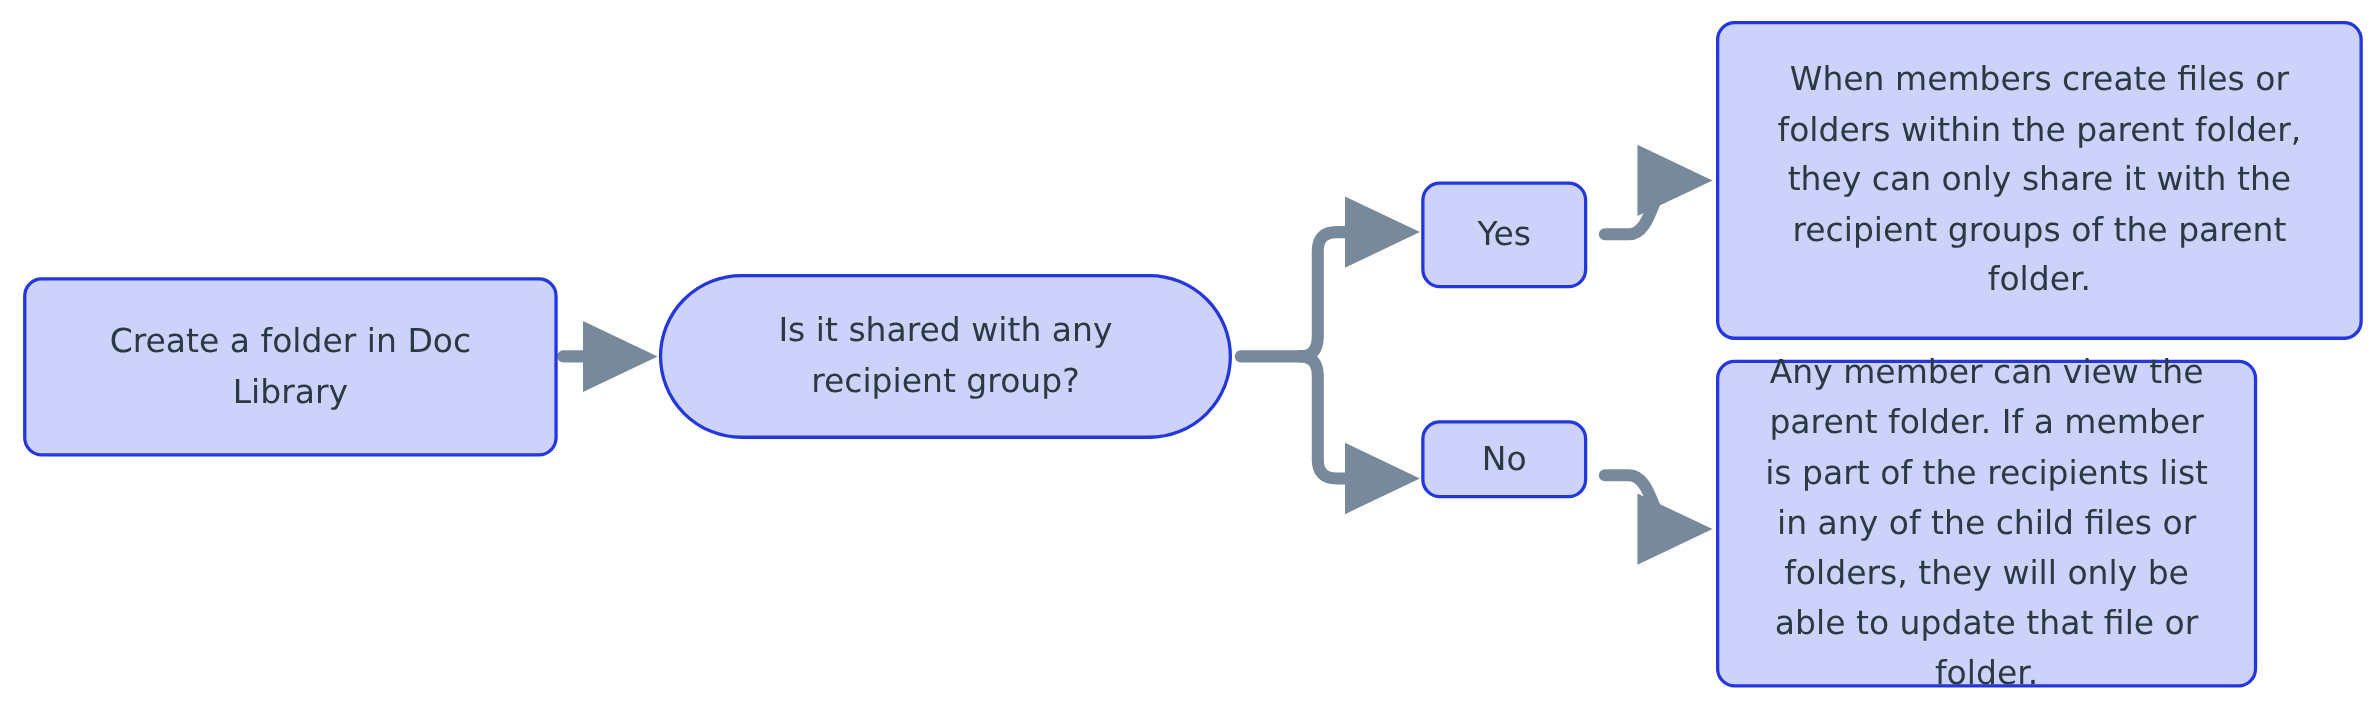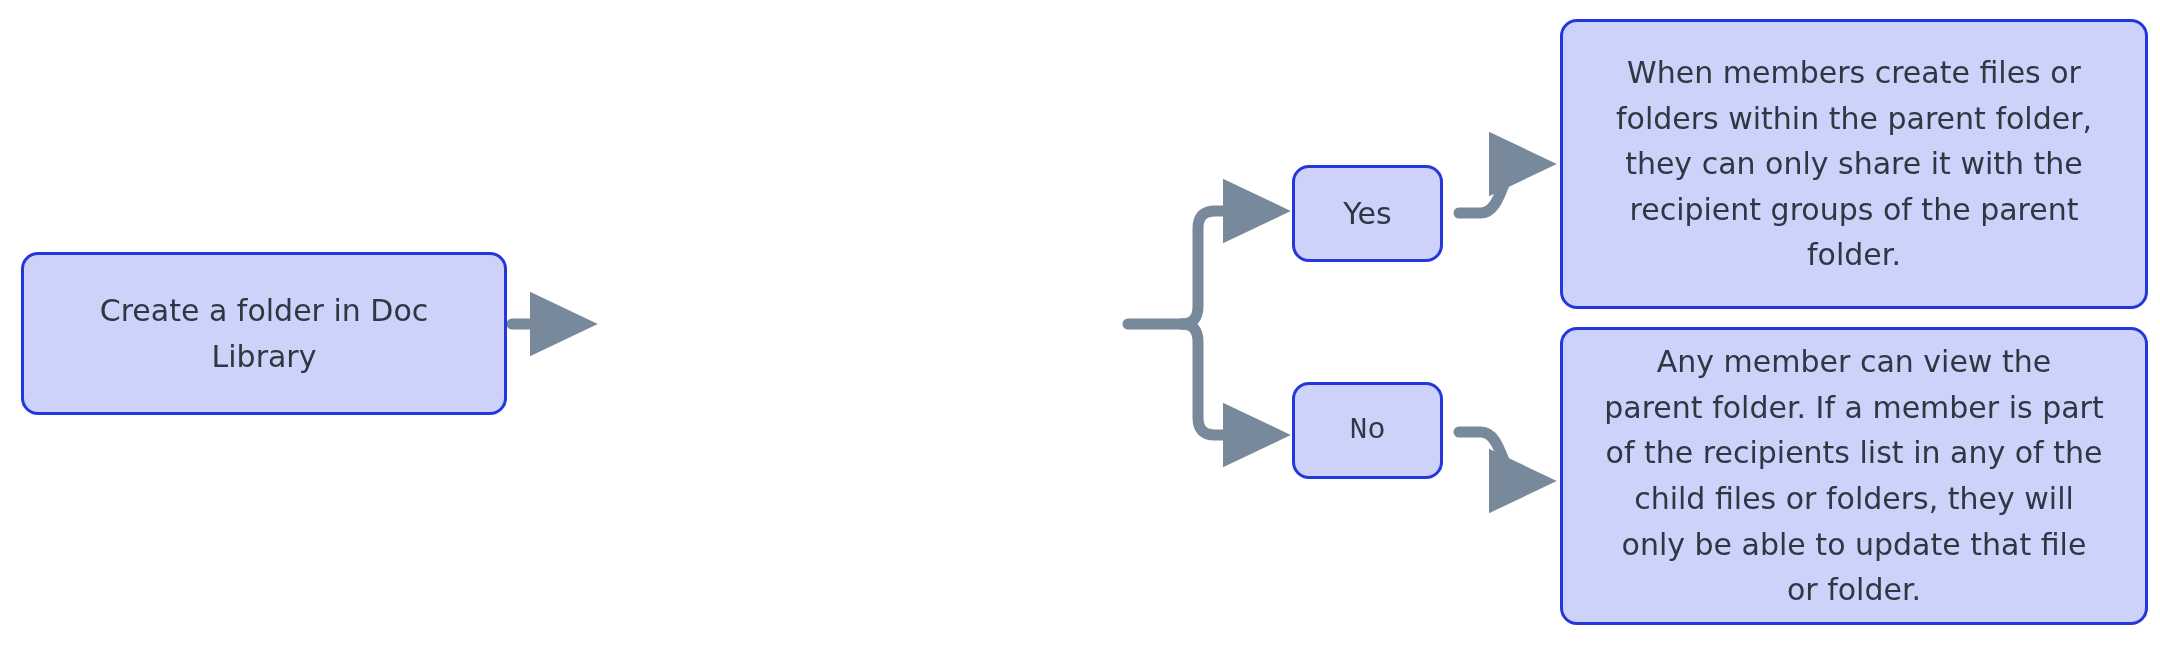--- a/index.html
+++ b/index.html
@@ -65,35 +65,34 @@
   }
   #node-decision .node-text { padding: 0 36px; }
 
   #node-yes {
     left: 1292px; top: 165px;
     width: 151px; height: 97px;
     font-size: 30px;
   }
   #node-no {
     left: 1292px; top: 382px;
-    width: 151px; height: 97px;
+    width: 151px; height: 71px;
     font-size: 30px;
-    font-family: Liberation Mono, monospace;
   }
 
   #node-yes-outcome {
     left: 1560px; top: 19px;
     width: 588px; height: 290px;
     font-size: 30px;
   }
   #node-yes-outcome .node-text { padding: 0 42px; }
 
   #node-no-outcome {
     left: 1560px; top: 327px;
-    width: 588px; height: 298px;
+    width: 492px; height: 298px;
     font-size: 30px;
   }
   #node-no-outcome .node-text { padding: 0 40px; }
 </style>
 </head>
 <body>
 
 <div id="canvas">
 
   <svg id="edge-layer" viewBox="0 0 2160 648" width="2160" height="648" xmlns="http://www.w3.org/2000/svg">
@@ -113,20 +112,23 @@
 
     <path d="M 1459 213 L 1481 213 C 1503 213 1503 164 1520 164 L 1537 164" fill="none" stroke="#78899b" stroke-width="11" stroke-linecap="round" marker-end="url(#arrowhead)"></path>
 
     <path d="M 1459 432 L 1481 432 C 1503 432 1503 481 1520 481 L 1537 481" fill="none" stroke="#78899b" stroke-width="11" stroke-linecap="round" marker-end="url(#arrowhead)"></path>
   </svg>
 
   <div id="node-start" class="node node-rect">
     <span class="node-text">Create a folder in Doc Library</span>
   </div>
 
+  <div id="node-decision" class="node node-stadium">
+    <span class="node-text">Is it shared with any recipient group?</span>
+  </div>
 
   <div id="node-yes" class="node node-rect">
     <span class="node-text">Yes</span>
   </div>
 
   <div id="node-no" class="node node-rect">
     <span class="node-text">No</span>
   </div>
 
   <div id="node-yes-outcome" class="node node-rect">

